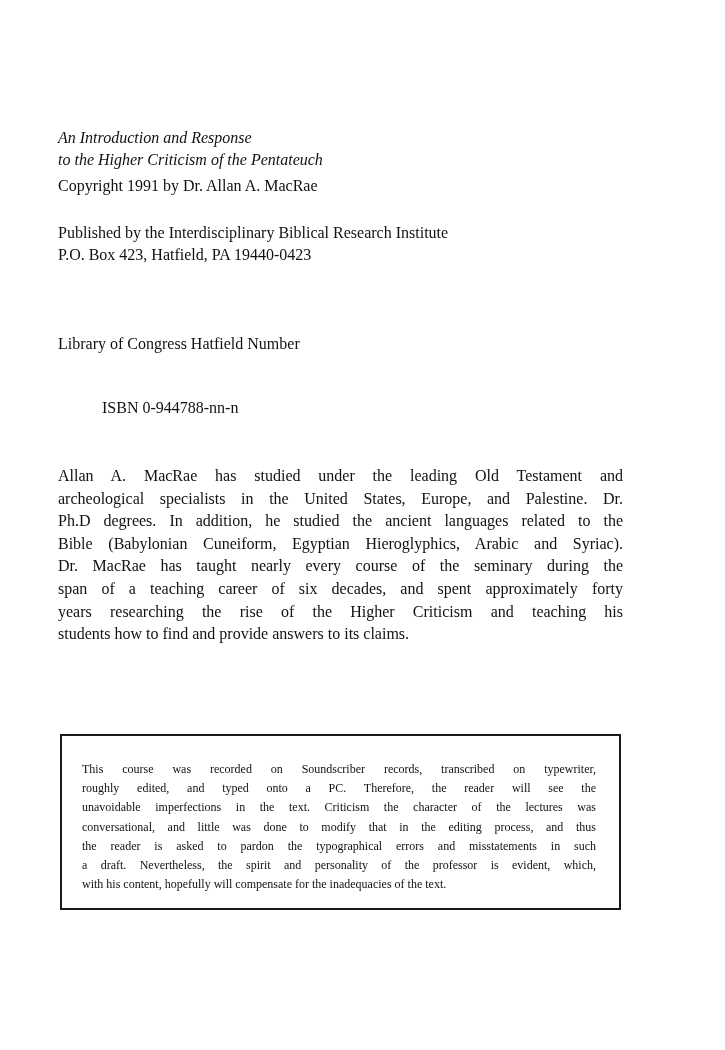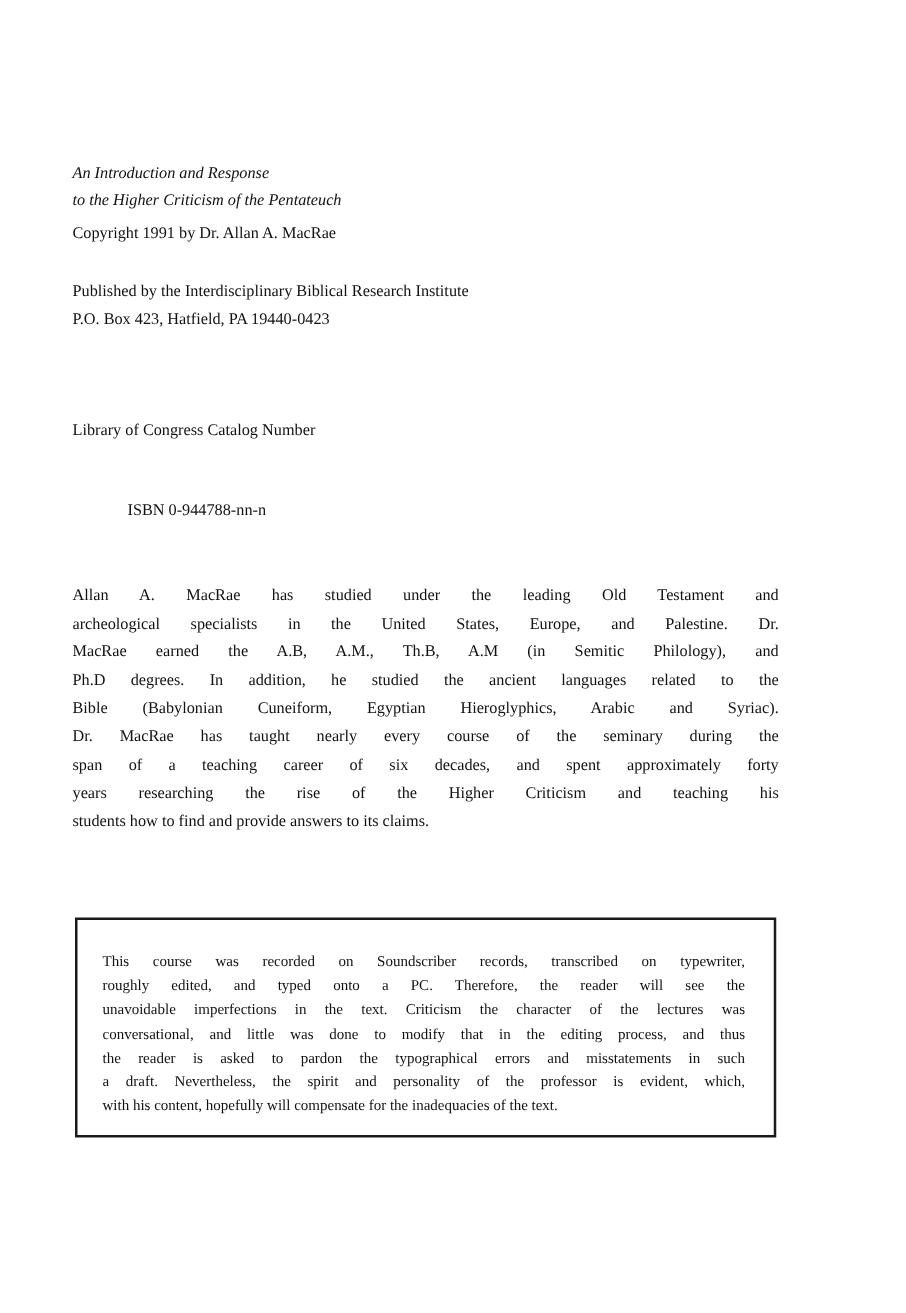--- a/index.html
+++ b/index.html
@@ -12,21 +12,21 @@
       height: 1050px;
       position: relative;
       overflow: hidden;
       font-family: "Liberation Serif", "DejaVu Serif", serif;
       color: #111111;
     }
     .block {
       position: absolute;
       left: 58px;
       margin: 0;
-      font-size: 13px;
+      font-size: 16px;
       line-height: 22px;
     }
     .title {
       top: 127px;
       font-style: italic;
     }
     .title span { display: block; }
     .copyright { top: 175px; }
     .publisher { top: 222px; }
     .publisher span { display: block; font-family: Liberation Serif, serif; }
@@ -81,28 +81,27 @@
   <span>to the Higher Criticism of the Pentateuch</span>
 </p>
 
 <p class="block copyright">Copyright 1991 by Dr. Allan A. MacRae</p>
 
 <p class="block publisher">
   <span>Published by the Interdisciplinary Biblical Research Institute</span>
   <span>P.O. Box 423, Hatfield, PA  19440-0423</span>
 </p>
 
-<p class="block lccn">Library of Congress Catalog Number</p>
+<p class="block lccn">Library of Congress Hatfield Number</p>
 
 <p class="block isbn">ISBN 0-944788-nn-n</p>
 
 <div class="block bio">
   <span class="line">Allan A. MacRae has studied under the leading Old Testament and</span>
   <span class="line">archeological specialists in the United States, Europe, and Palestine.  Dr.</span>
-  <span class="line">MacRae earned the A.B, A.M., Th.B, A.M (in Semitic Philology), and</span>
   <span class="line">Ph.D degrees.  In addition, he studied the ancient languages related to the</span>
   <span class="line">Bible (Babylonian Cuneiform, Egyptian Hieroglyphics, Arabic and Syriac).</span>
   <span class="line">Dr. MacRae has taught nearly every course of the seminary during the</span>
   <span class="line">span of a teaching career of six decades, and spent approximately forty</span>
   <span class="line">years researching the rise of the Higher Criticism and teaching his</span>
   <span class="line last">students how to find and provide answers to its claims.</span>
 </div>
 
 <div class="notice-box">
   <div class="notice-text">

